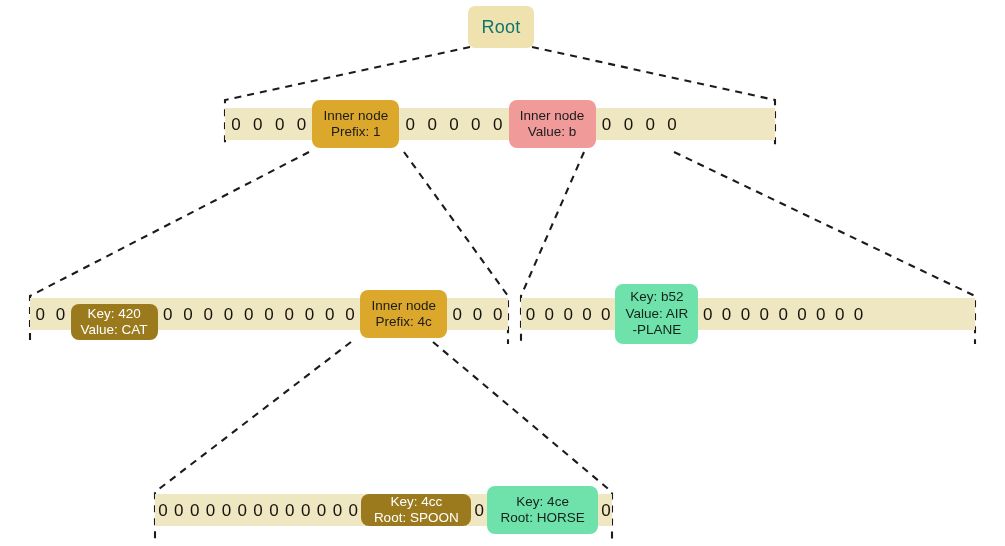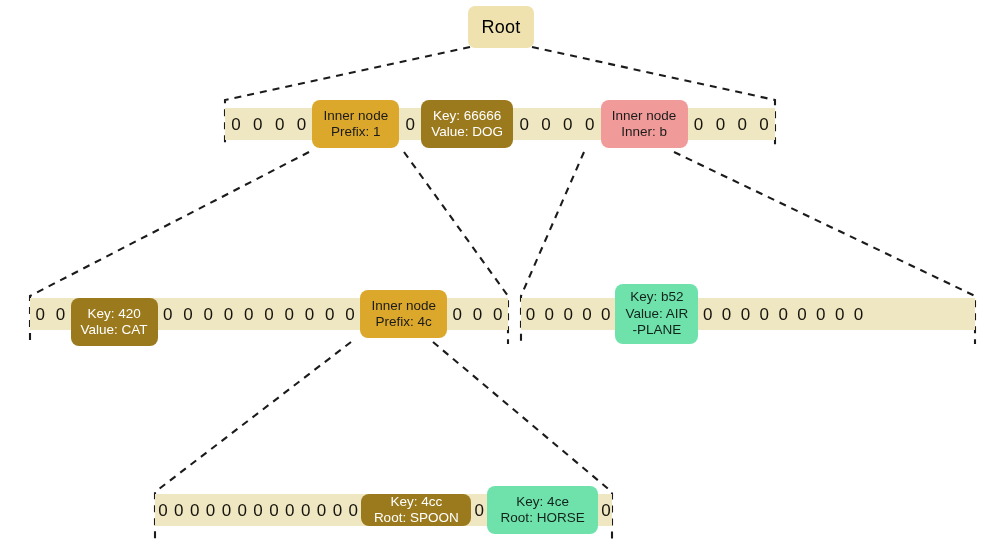--- a/index.html
+++ b/index.html
@@ -26,21 +26,21 @@
     height: 546px;
     pointer-events: none;
   }
 
   
   .root-node {
     position: absolute;
     box-sizing: border-box;
     background: #EFE2AF;
     border-radius: 7px;
-    color: #000000;
+    color: #0f766e;
     font-size: 18px;
     display: flex;
     align-items: center;
     justify-content: center;
     letter-spacing: .2px;
   }
 
   
   .band {
     position: absolute;
@@ -139,48 +139,44 @@
         <span class="slot" style="width: 21.8462px;">0</span>
         <span class="slot" style="width: 21.8462px;">0</span>
       </div>
       <div class="chip inner" style="width: 87px; height: 48px; margin-top: 0px;">
         <span class="line">Inner node</span>
         <span class="line">Prefix: 1</span>
       </div>
       <div class="slots" style="width: 21.8462px;">
         <span class="slot" style="width: 21.8462px;">0</span>
       </div>
-      <div class="chip leaf-brown" style="width: 92px; height: 48px; margin-top: 0px;">
-        <span class="line">Key: 66666</span>
-        <span class="line">Value: DOG</span>
-      </div>
       <div class="slots" style="width: 87.3846px;">
         <span class="slot" style="width: 21.8462px;">0</span>
         <span class="slot" style="width: 21.8462px;">0</span>
         <span class="slot" style="width: 21.8462px;">0</span>
         <span class="slot" style="width: 21.8462px;">0</span>
       </div>
       <div class="chip inner-pink" style="width: 87px; height: 48px; margin-top: 0px;">
         <span class="line">Inner node</span>
-        <span class="line">Inner: b</span>
+        <span class="line">Value: b</span>
       </div>
       <div class="slots" style="width: 87.3846px;">
         <span class="slot" style="width: 21.8462px;">0</span>
         <span class="slot" style="width: 21.8462px;">0</span>
         <span class="slot" style="width: 21.8462px;">0</span>
         <span class="slot" style="width: 21.8462px;">0</span>
       </div>
     </div>
 
   <div class="band" id="level-3-left" style="left: 30px; top: 298px; width: 478px; height: 32px; align-items: center;">
       <div class="slots" style="width: 40.5333px;">
         <span class="slot" style="width: 20.2667px;">0</span>
         <span class="slot" style="width: 20.2667px;">0</span>
       </div>
-      <div class="chip leaf-brown" style="width: 87px; height: 48px; margin-top: 16px;">
+      <div class="chip leaf-brown" style="width: 87px; height: 36px; margin-top: 16px;">
         <span class="line">Key: 420</span>
         <span class="line">Value: CAT</span>
       </div>
       <div class="slots" style="width: 202.667px;">
         <span class="slot" style="width: 20.2667px;">0</span>
         <span class="slot" style="width: 20.2667px;">0</span>
         <span class="slot" style="width: 20.2667px;">0</span>
         <span class="slot" style="width: 20.2667px;">0</span>
         <span class="slot" style="width: 20.2667px;">0</span>
         <span class="slot" style="width: 20.2667px;">0</span>

